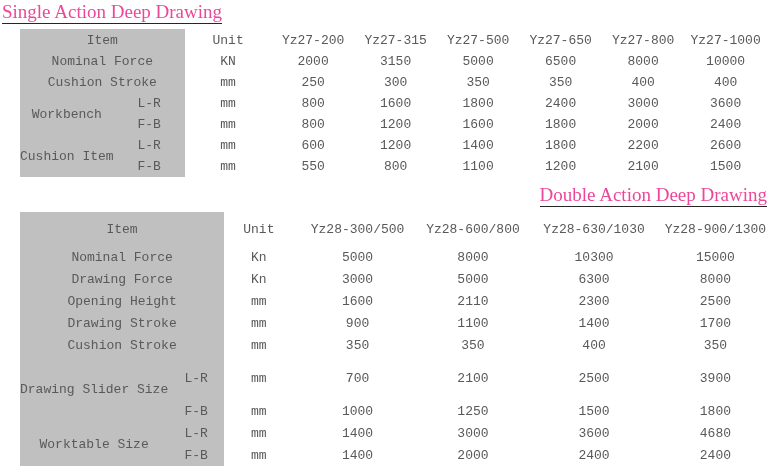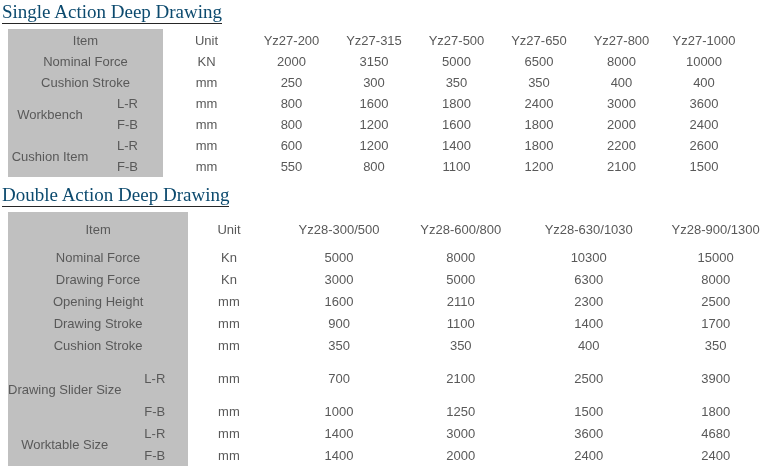--- a/index.html
+++ b/index.html
@@ -3,31 +3,31 @@
 <meta charset="utf-8">
 <style>
   html, body { margin:0; padding:0; }
   body {
     width:767px; height:469px; background:#ffffff; overflow:hidden;
     font-family:"Liberation Sans","DejaVu Sans",sans-serif;
     color:#595959;
   }
   .sec-title {
     font-family:"Liberation Serif","DejaVu Serif",serif;
-    font-size:19px; font-weight:normal; color:#0c4a6e;
+    font-size:19px; font-weight:normal; color:#ec4899;
     margin:0 0 0 2px; line-height:20px;
   }
   .sec-title .u {
     border-bottom:1.5px solid #262626; padding-bottom:1px; display:inline-block;
   }
   #title1 { padding-top:2px; }
-  #title2 { padding-top:8px; }
+  #title2 { padding-top:8px;text-align:right; }
   table.spec {
     border-collapse:collapse; table-layout:fixed;
-    margin:5px 0 0 8px; border:none;
+    margin:5px 0 0 20px; border:none;font-family:Liberation Mono, monospace;
   }
   table.spec td {
     padding:0; text-align:center; vertical-align:middle;
     font-size:13px; line-height:15px; color:#595959;
     overflow:visible; white-space:nowrap;
   }
   td.gray { background:#c0c0c0; }
   td.sub { padding-right:26px; }        
   td.grouplabel { white-space:nowrap; }
   td.wrap3 { white-space:normal; padding:0 16px; line-height:18px; }

